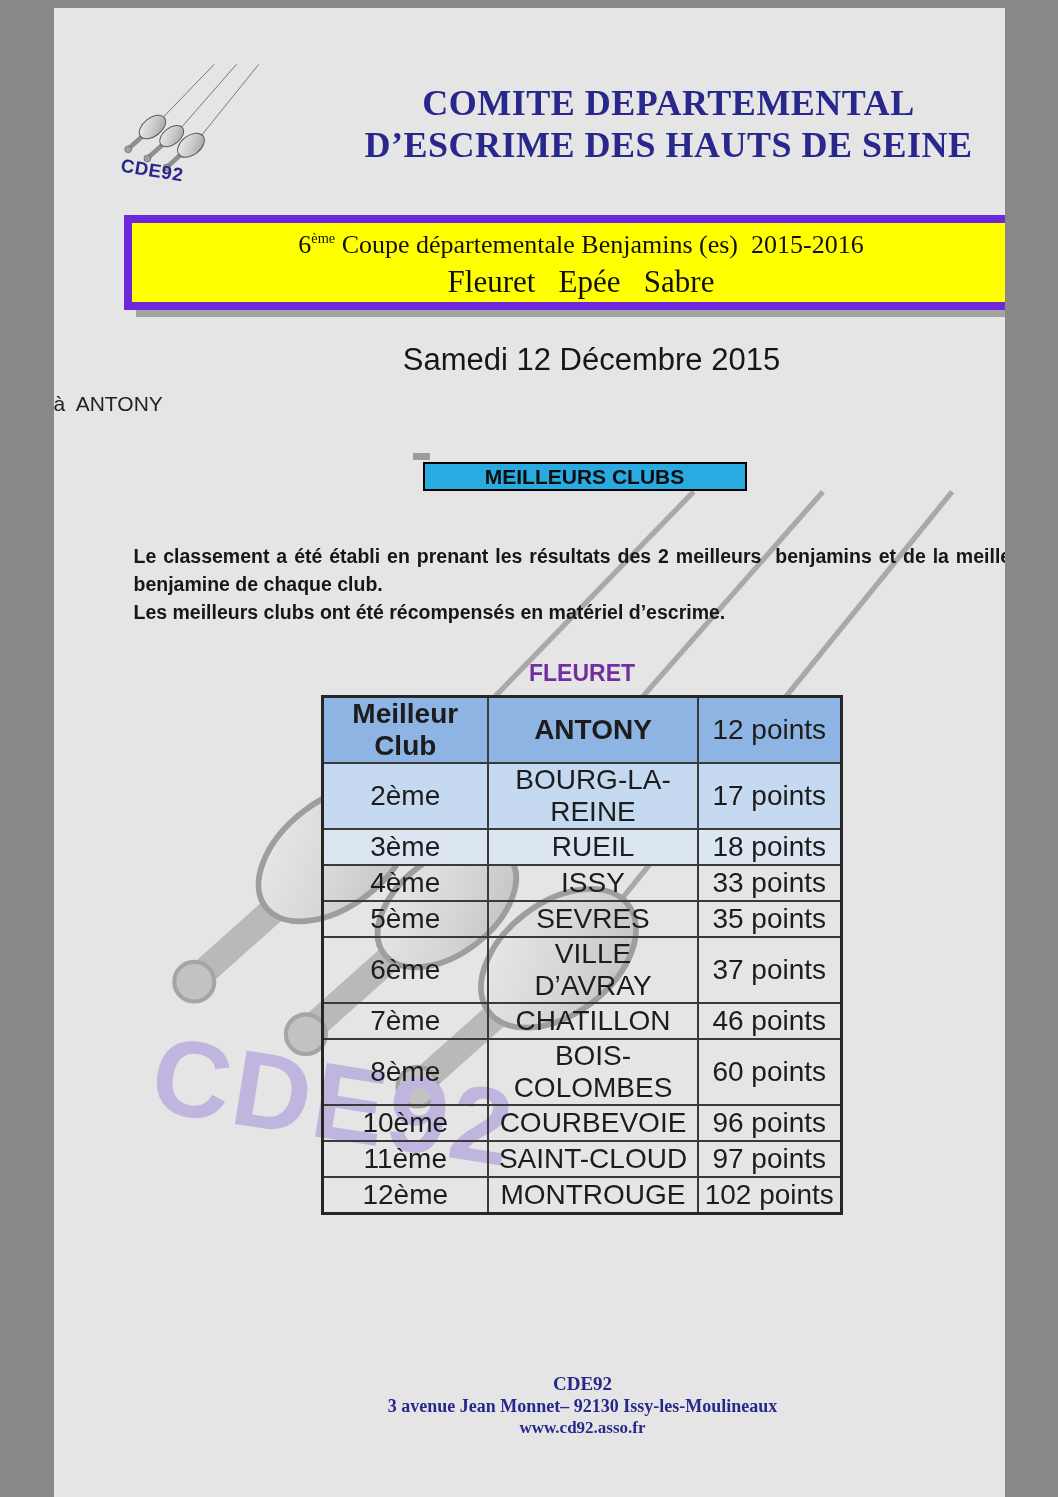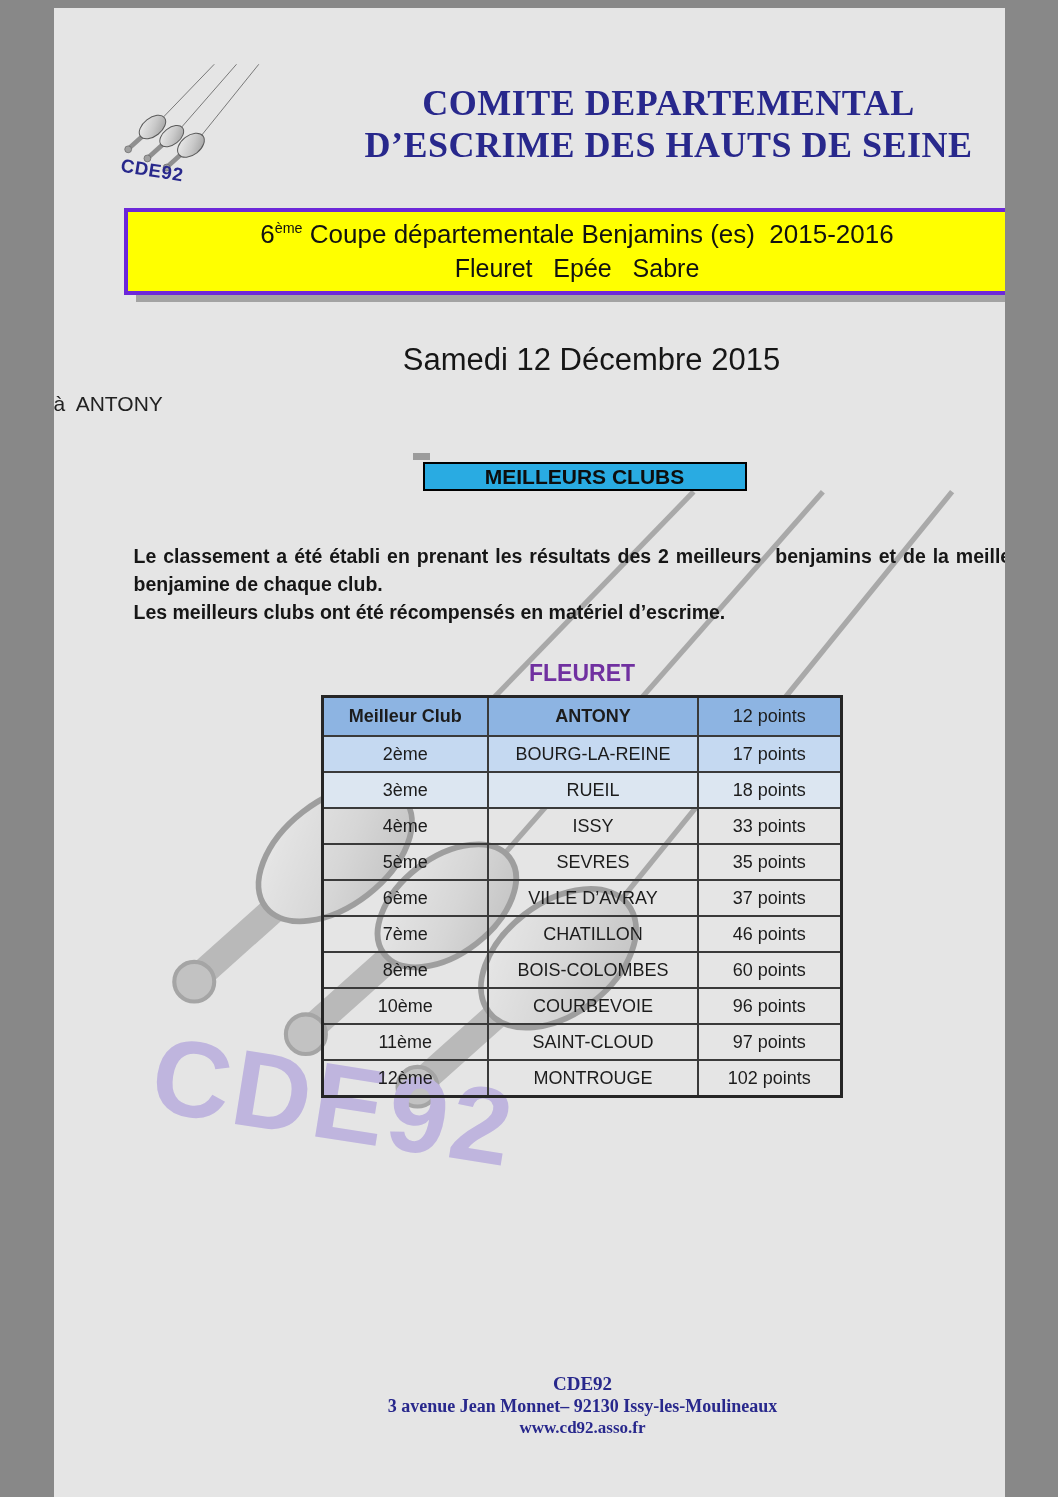--- a/index.html
+++ b/index.html
@@ -19,29 +19,29 @@
   
   .logo{position:absolute;left:60px;top:54px;width:162px;height:122px;color:#28288C;z-index:2;}
   .doc-title{
     position:absolute;left:230px;top:74px;width:770px;
     text-align:center;color:#28288C;
     font-family:"Liberation Serif", serif;font-weight:bold;
     font-size:36px;line-height:42px;letter-spacing:.5px;z-index:2;
   }
   
   .banner{
-    position:absolute;left:70px;top:200px;width:899px;height:79px;
-    background:#FFFF00;border:4px solid #6d28d9;
+    position:absolute;left:70px;top:207px;width:899px;height:79px;
+    background:#FFFF00;border:8px solid #6d28d9;
     box-shadow:12px 7px 0 #a3a3a3;
     text-align:center;z-index:2;
-    font-family:Liberation Sans, sans-serif;
+    font-family:Liberation Serif, serif;
   }
   .banner-line1{margin-top:7px;font-size:26px;color:#111;white-space:pre-wrap;}
   .banner-line1 sup{font-size:.55em;vertical-align:super;}
-  .banner-line2{margin-top:4px;font-size:25px;color:#111;white-space:pre-wrap;}
+  .banner-line2{margin-top:4px;font-size:31px;color:#111;white-space:pre-wrap;}
   
   .event-date{position:absolute;left:0;top:334px;width:1058px;text-align:center;
     font-size:31px;color:#161616;z-index:2;padding-left:9px;}
   .event-location{position:absolute;left:0;top:384px;width:1058px;text-align:left;
     font-size:21px;color:#222;white-space:pre-wrap;z-index:2;}
   
   .section-box{
     position:absolute;left:369px;top:454px;width:320px;height:25px;
     background:#29ABE2;border:2px solid #000;
     text-align:center;font-weight:bold;font-size:21px;line-height:25px;color:#0d0d0d;z-index:2;
@@ -54,21 +54,21 @@
   .intro p{margin:0;font-size:19.5px;font-weight:bold;color:#161616;line-height:28px;}
   .intro p.justify{text-align:justify;white-space:pre-wrap;}
   
   .table-heading{
     position:absolute;left:267px;top:652px;width:523px;text-align:center;
     font-weight:bold;font-size:23px;color:#7030A0;z-index:2;
   }
   table.results{
     position:absolute;left:267px;top:687px;z-index:2;
     border-collapse:collapse;table-layout:fixed;
-    font-size:18px;color:#1c1c1c;padding-left:42px;
+    font-size:28px;color:#1c1c1c;padding-left:42px;
   }
   table.results td{
     border:2px solid #3a3a3a;text-align:center;vertical-align:middle;
     height:34px;padding:0 4px;overflow:hidden;
   }
   table.results{border:3px solid #262626;}
   col.c-rank{width:166px;} col.c-club{width:210px;} col.c-pts{width:143px;}
   tr.hdr td{background:#8DB4E2;height:37px;}
   tr.hdr td.b{font-weight:bold;}
   tr.r2 td{background:#C5D9F1;}

